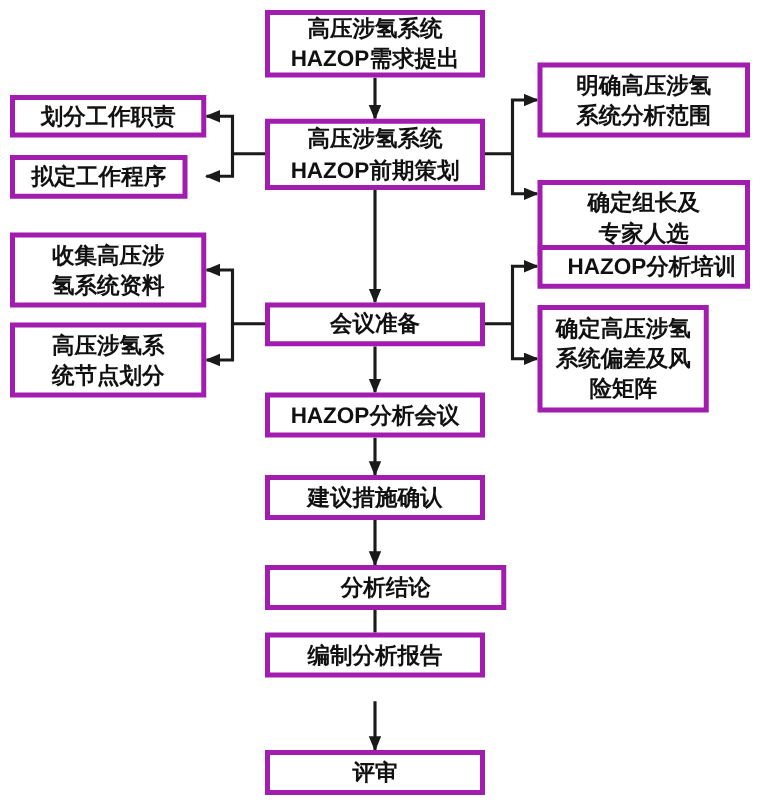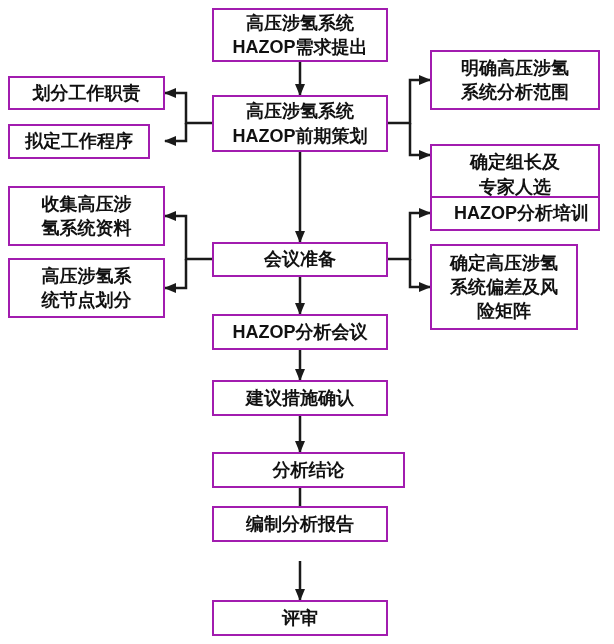--- a/index.html
+++ b/index.html
@@ -18,21 +18,21 @@
   .connectors {
     position: absolute;
     left: 0;
     top: 0;
     width: 614px;
     height: 644px;
   }
   .box {
     position: absolute;
     box-sizing: border-box;
-    border: 2px solid #a21caf;
+    border: 4px solid #a21caf;
     background: #ffffff;
     color: #111111;
     display: flex;
     align-items: center;
     justify-content: center;
     text-align: center;
     font-size: 18px;
     font-weight: bold;
     line-height: 1.35;
     white-space: pre-line;
@@ -103,17 +103,17 @@
 统节点划分</div>
 
   <div class="box" style="left:430px; top:50px; width:170px; height:60px;">明确高压涉氢
 系统分析范围</div>
 
   <div class="box" style="left:430px; top:124px; width:170px; height:61px;margin-top:20px;">确定组长及
 专家人选</div>
 
   <div class="box" style="left:430px; top:196px; width:170px; height:35px;padding-left:13px;">HAZOP分析培训</div>
 
-  <div class="box" style="left:430px; top:244px; width:148px; height:86px;">确定高压涉氢
+  <div class="box" style="left:430px; top:244px; width:137px; height:86px;">确定高压涉氢
 系统偏差及风
 险矩阵</div>
 
 </div>
 
 </body></html>

